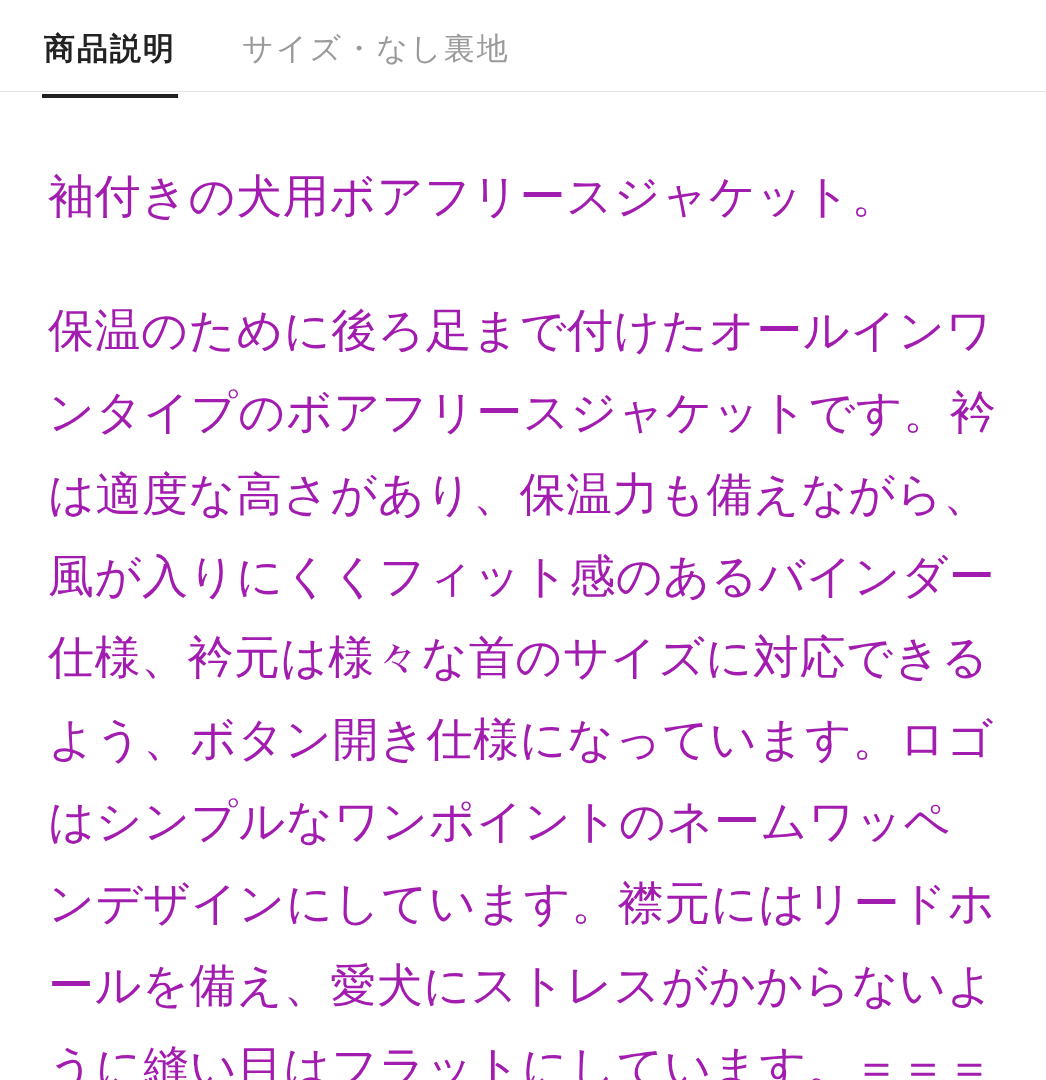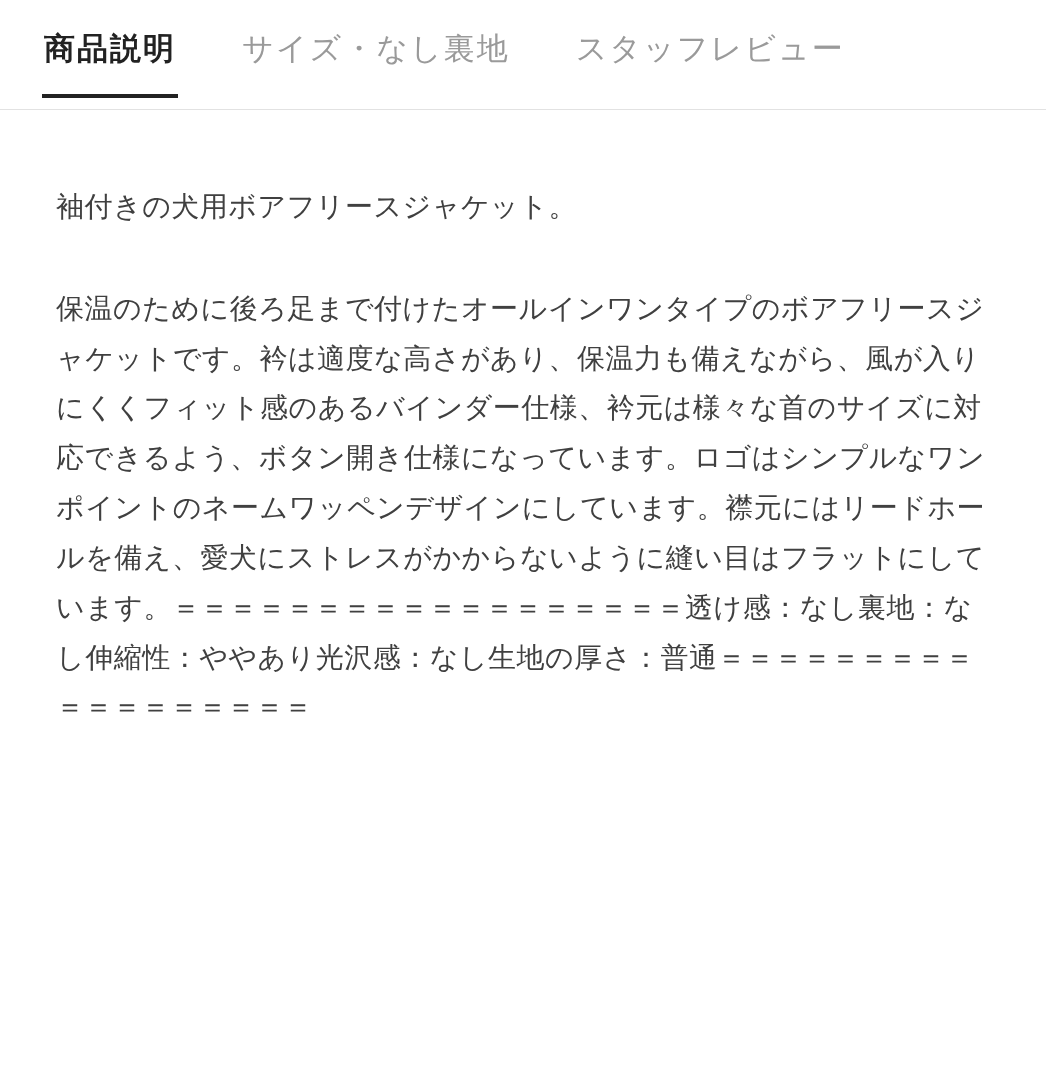--- a/index.html
+++ b/index.html
@@ -19,21 +19,21 @@
     width: 1046px;
     height: 1080px;
     background: #ffffff;
     box-sizing: border-box;
   }
   
   .tabbar {
     position: relative;
     display: flex;
     align-items: flex-start;
-    height: 110px;
+    height: 92px;
     padding-left: 44px;
     box-sizing: border-box;
     border-bottom: 1px solid #e2e2e2;
   }
   .tab {
     position: relative;
     padding: 33px 0 0 0;
     margin-right: 66px;
     font-size: 31px;
     letter-spacing: 2px;
@@ -58,47 +58,44 @@
     right: -2px;
     bottom: -34px;
     height: 4px;
     background: #222222;
   }
   
   .content {
     padding: 60px 44px 0 44px;
   }
   .para {
-    font-size: 28px;
+    font-size: 46px;
     line-height: 1.78;
-    color: #404040;
+    color: #a21caf;
     letter-spacing: 0.5px;
-    margin: 12px;
+    margin: 4px;
     white-space: pre-wrap;
     word-break: break-all;
   }
   .para.lead {
     margin-bottom: 52px;
   }
 </style>
 </head>
 <body>
 
 <div class="page">
 
   <div class="tabbar">
     <div class="tab active">
       <span>商品説明</span>
     </div>
     <div class="tab inactive">
       <span>サイズ・なし裏地</span>
     </div>
-    <div class="tab inactive">
-      <span>スタッフレビュー</span>
-    </div>
   </div>
 
   <div class="content">
     <p class="para lead">袖付きの犬用ボアフリースジャケット。</p>
     <p class="para">保温のために後ろ足まで付けたオールインワンタイプのボアフリースジャケットです。衿は適度な高さがあり、保温力も備えながら、風が入りにくくフィット感のあるバインダー仕様、衿元は様々な首のサイズに対応できるよう、ボタン開き仕様になっています。ロゴはシンプルなワンポイントのネームワッペンデザインにしています。襟元にはリードホールを備え、愛犬にストレスがかからないように縫い目はフラットにしています。＝＝＝＝＝＝＝＝＝＝＝＝＝＝＝＝＝＝透け感：なし裏地：なし伸縮性：ややあり光沢感：なし生地の厚さ：普通＝＝＝＝＝＝＝＝＝＝＝＝＝＝＝＝＝＝</p>
   </div>
 
 </div>
 
 </body></html>

